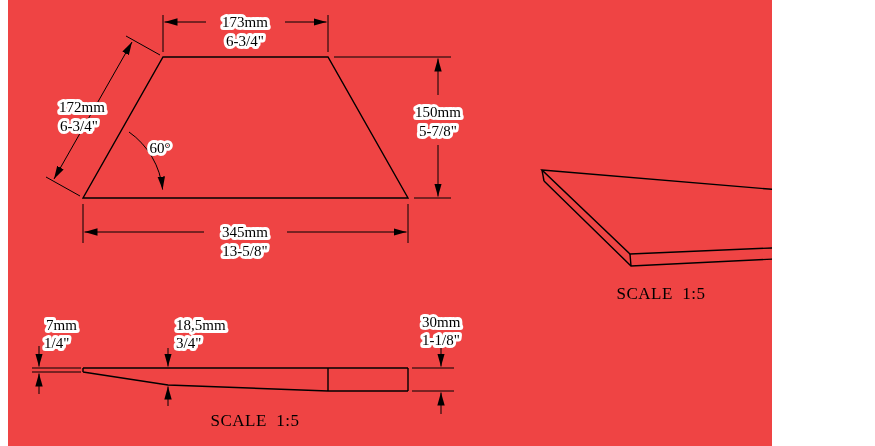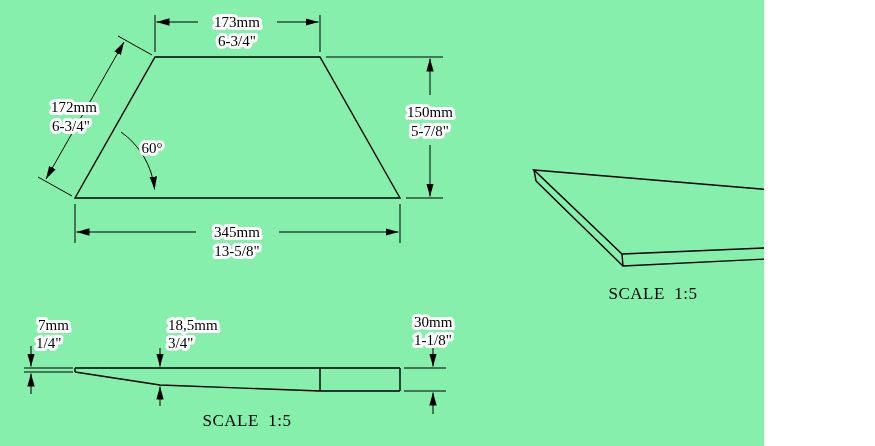--- a/index.html
+++ b/index.html
@@ -1,22 +1,23 @@
 <!DOCTYPE html>
 <html><head>
 <meta charset="utf-8">
 <style>
   html, body { margin: 0; padding: 0; background: #ffffff; }
   .canvas {
     position: relative;
     width: 764px;
     height: 446px;
-    background: #86efac;
+    background: #ef4444;
     overflow: hidden;
     font-family: "Liberation Serif", serif;
+    margin-left: 8px;
   }
   svg { display: block; }
   .ol { fill: none; stroke: #000000; stroke-width: 1.4; stroke-linejoin: miter; }
   .dl { fill: none; stroke: #000000; stroke-width: 1; }
   .lbl {
     font-family: "Liberation Serif", serif;
     font-size: 15px;
     fill: #000000;
   }
   .scale {

